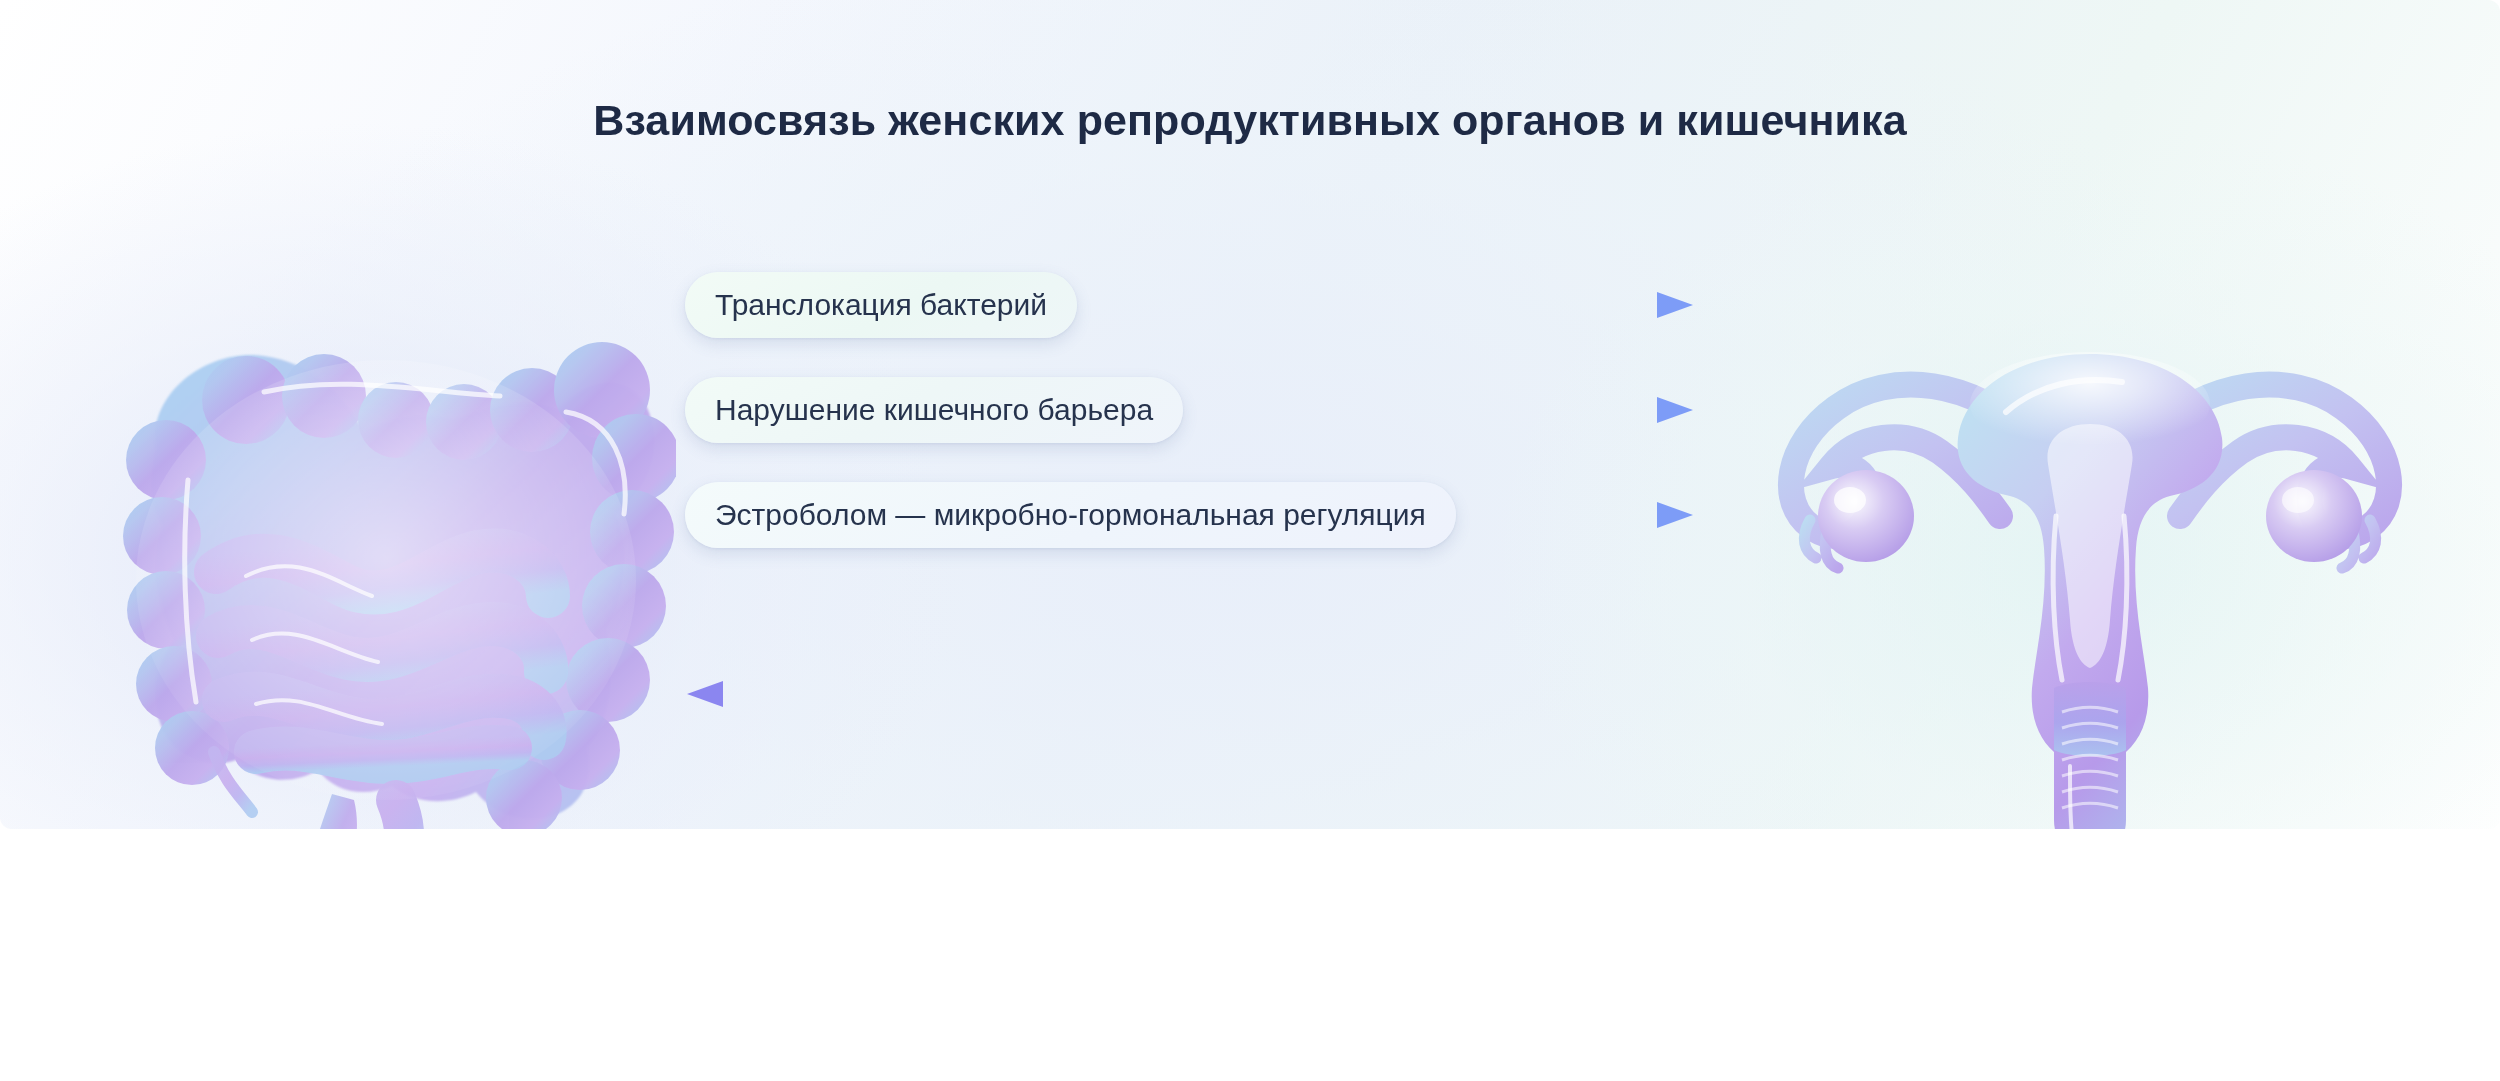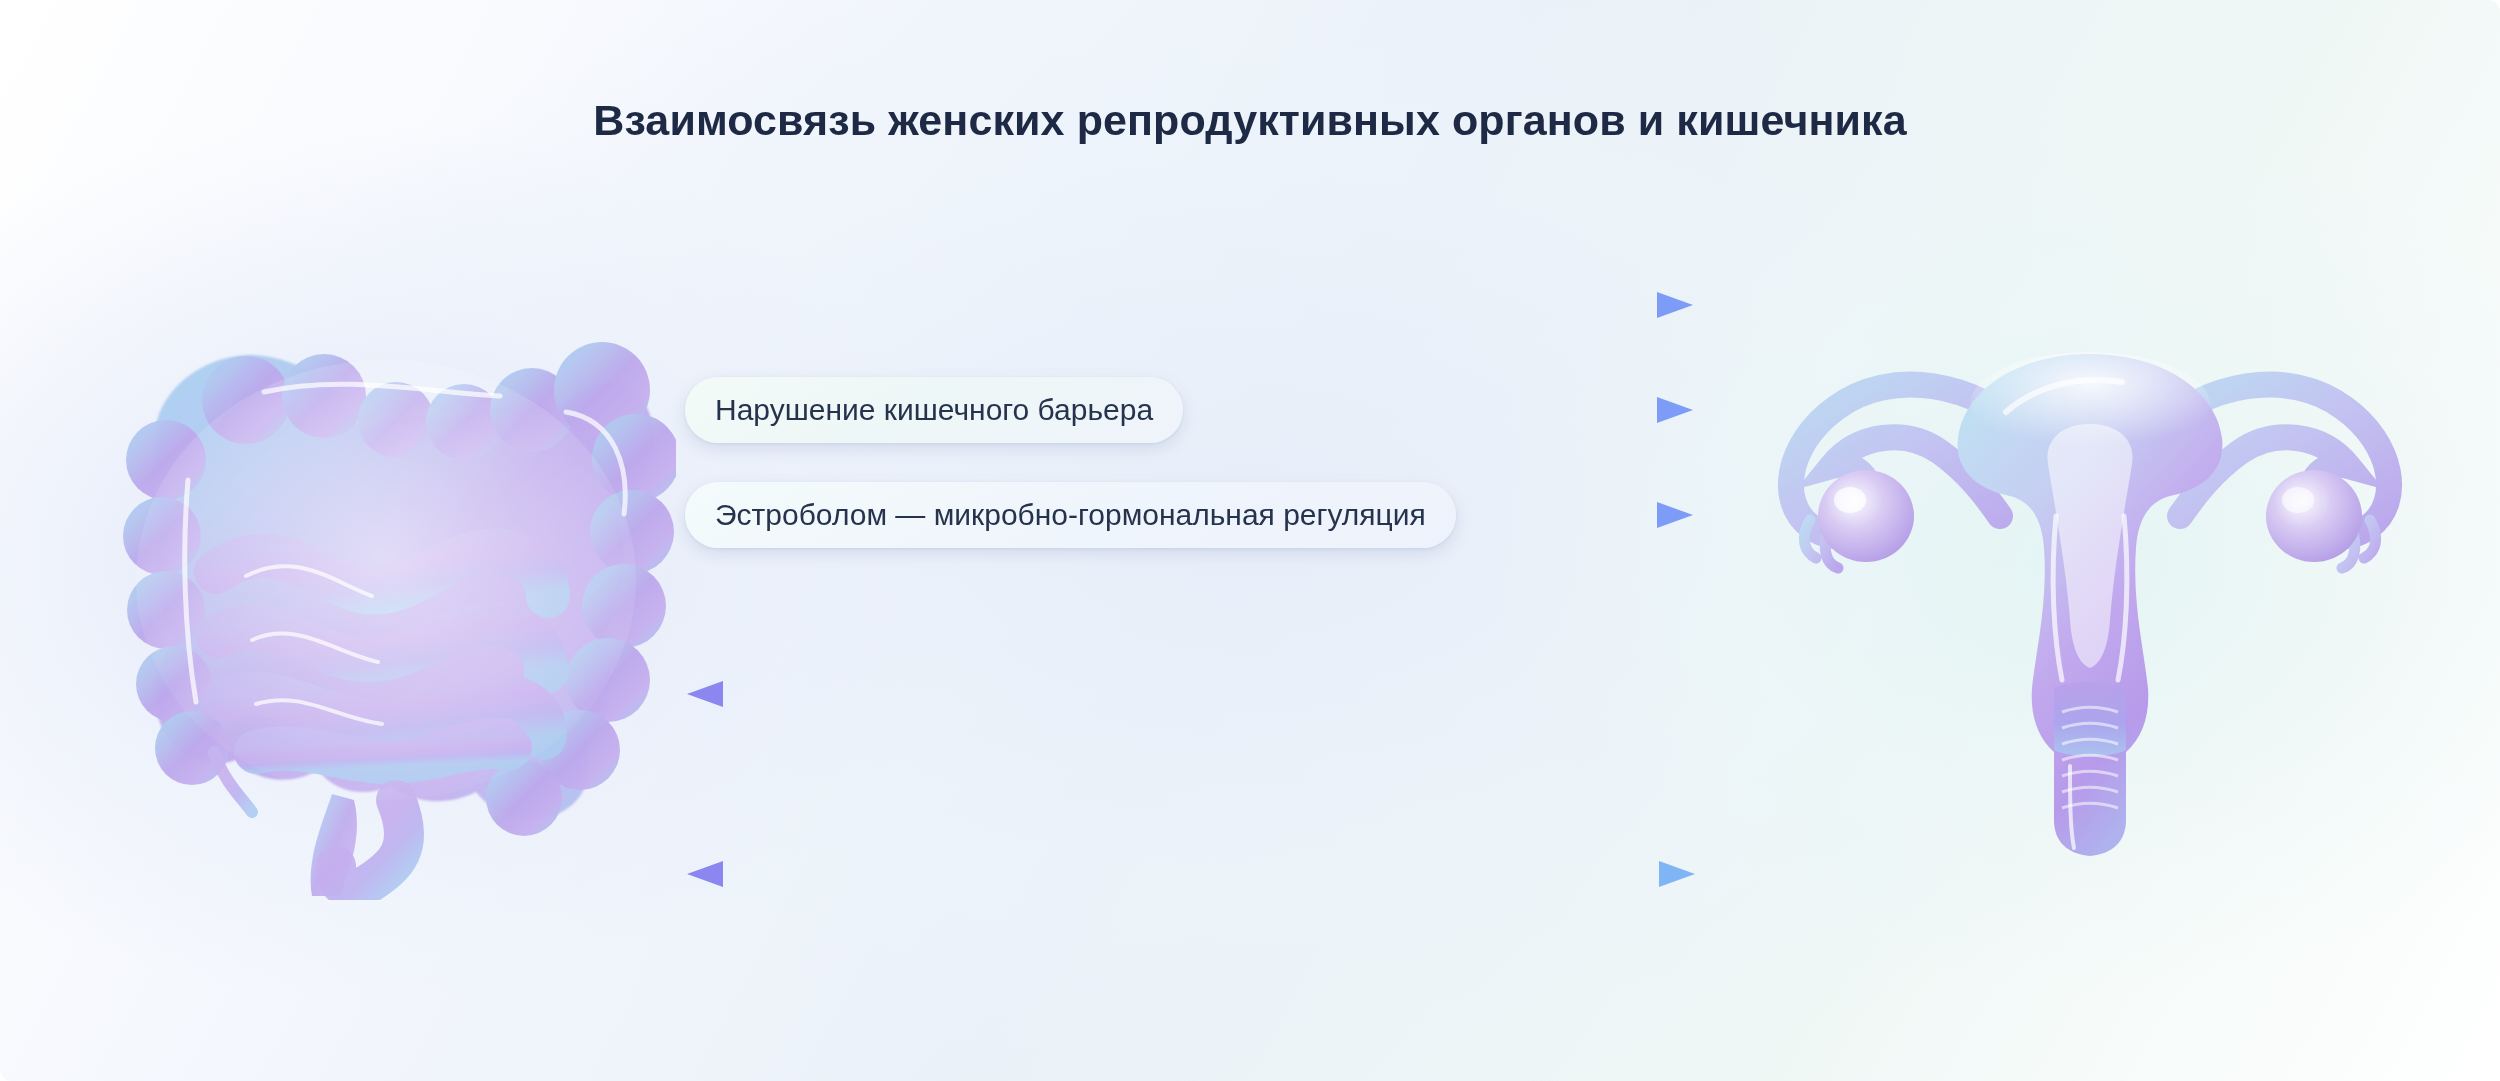--- a/index.html
+++ b/index.html
@@ -2,21 +2,21 @@
 <html lang="ru"><head>
 <meta charset="utf-8">
 <style>
   html,body{margin:0;padding:0;}
   body{
     width:2500px;height:1081px;overflow:hidden;
     font-family:"Liberation Sans","DejaVu Sans",sans-serif;
     background:#ffffff;
   }
   #stage{
-    position:relative;width:2500px;height:1081px;overflow:hidden;
+    position:relative;width:2500px;height:829px;overflow:hidden;
     background:
       radial-gradient(ellipse 780px 560px at 360px 560px, rgba(222,228,248,.85) 0%, rgba(233,238,250,.55) 45%, rgba(255,255,255,0) 78%),
       radial-gradient(ellipse 760px 560px at 2080px 560px, rgba(226,244,243,.80) 0%, rgba(236,247,246,.50) 46%, rgba(255,255,255,0) 78%),
       radial-gradient(ellipse 1250px 700px at 1250px 520px, rgba(232,238,250,.92) 0%, rgba(236,243,250,.60) 52%, rgba(255,255,255,0) 86%),
       linear-gradient(118deg,#ffffff 0%,#f4f7fd 26%,#eaf1f8 50%,#eef7f5 74%,#ffffff 100%);
     border-radius: 12px;
   }
 
   
   #title{
@@ -290,16 +290,17 @@
     <defs>
         <linearGradient id="gF" x1="0" y1="0" x2="1" y2="0">
       <stop offset="0%" stop-color="#8b86f0"></stop>
           <stop offset="100%" stop-color="#7fb4f5"></stop>
         </linearGradient>
       </defs>
     <line x1="0" y1="17" x2="227" y2="17" stroke="url(#gF)" stroke-width="5" stroke-linecap="round"></line>
     <path d="M227 4 L263 17 L227 30 Z" fill="#7fb4f5"></path>
   </svg>
 
+  <div class="pill mint" id="pill-translocation">Транслокация бактерий</div>
   <div class="pill mintblue" id="pill-barrier">Нарушение кишечного барьера</div>
   <div class="pill ice" id="pill-estrobolome">Эстроболом — микробно-гормональная регуляция</div>
 
 </div>
 
 </body></html>

